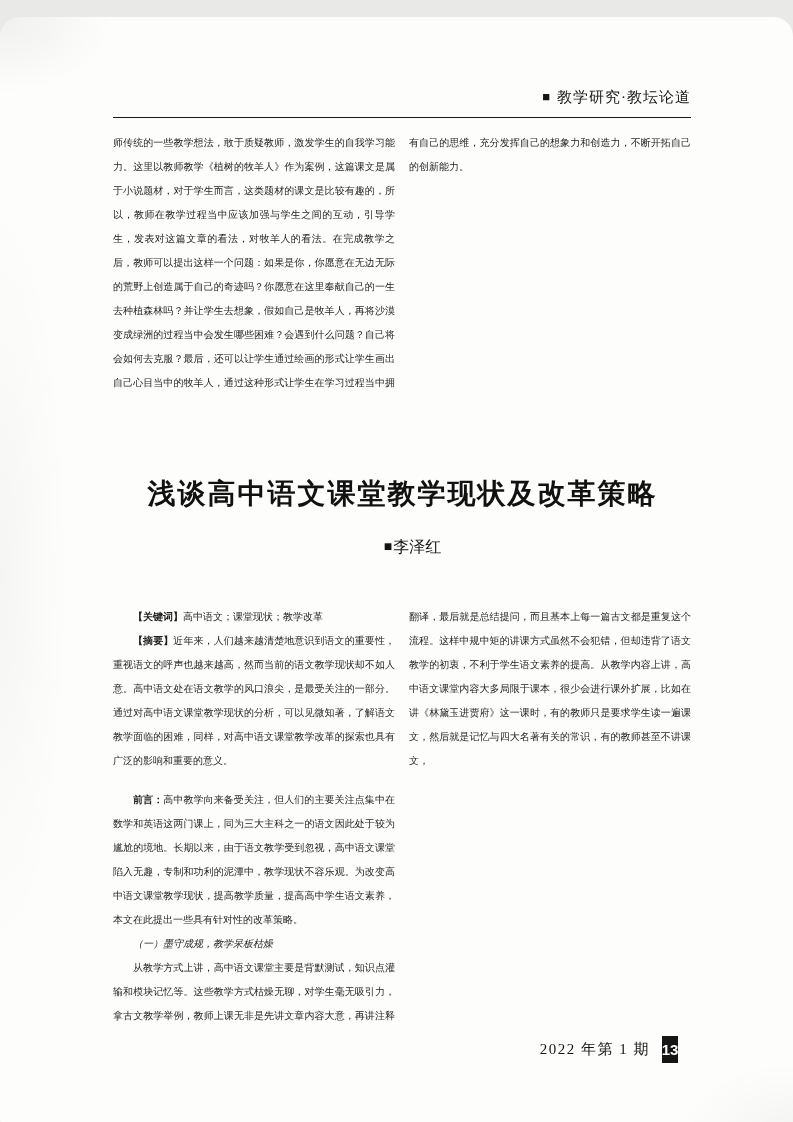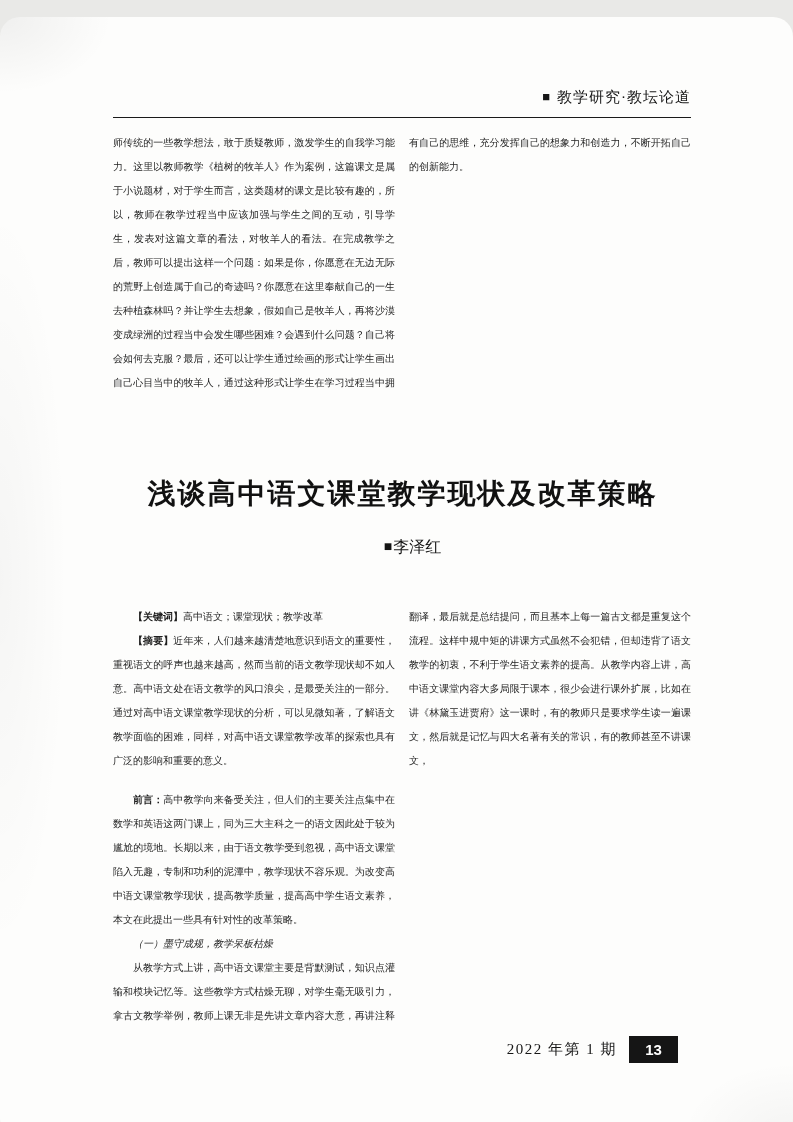--- a/index.html
+++ b/index.html
@@ -53,21 +53,21 @@
     text-align:center; font-size:16px;
     font-family:"Liberation Sans", sans-serif; color:#141414;
   }
   .author .marker { font-size:14px; margin-right:1px; position:relative; top:-1px; }
   .footer {
     position:absolute; left:113px; top:1019px; width:565px;
     display:flex; justify-content:flex-end; align-items:center; gap:12px;
   }
   .issue { font-size:15px; letter-spacing:1.5px; color:#161616; }
   .badge {
-    width:49px; height:27px; background:#151515; color:#ffffff;
+    width:16px; height:27px; background:#151515; color:#ffffff;
     display:flex; align-items:center; justify-content:center;
     font-family:"Liberation Sans", sans-serif; font-weight:bold; font-size:15px;
   }
 </style>
 </head>
 <body>
 
 <div class="page">
 
   <div class="header">

